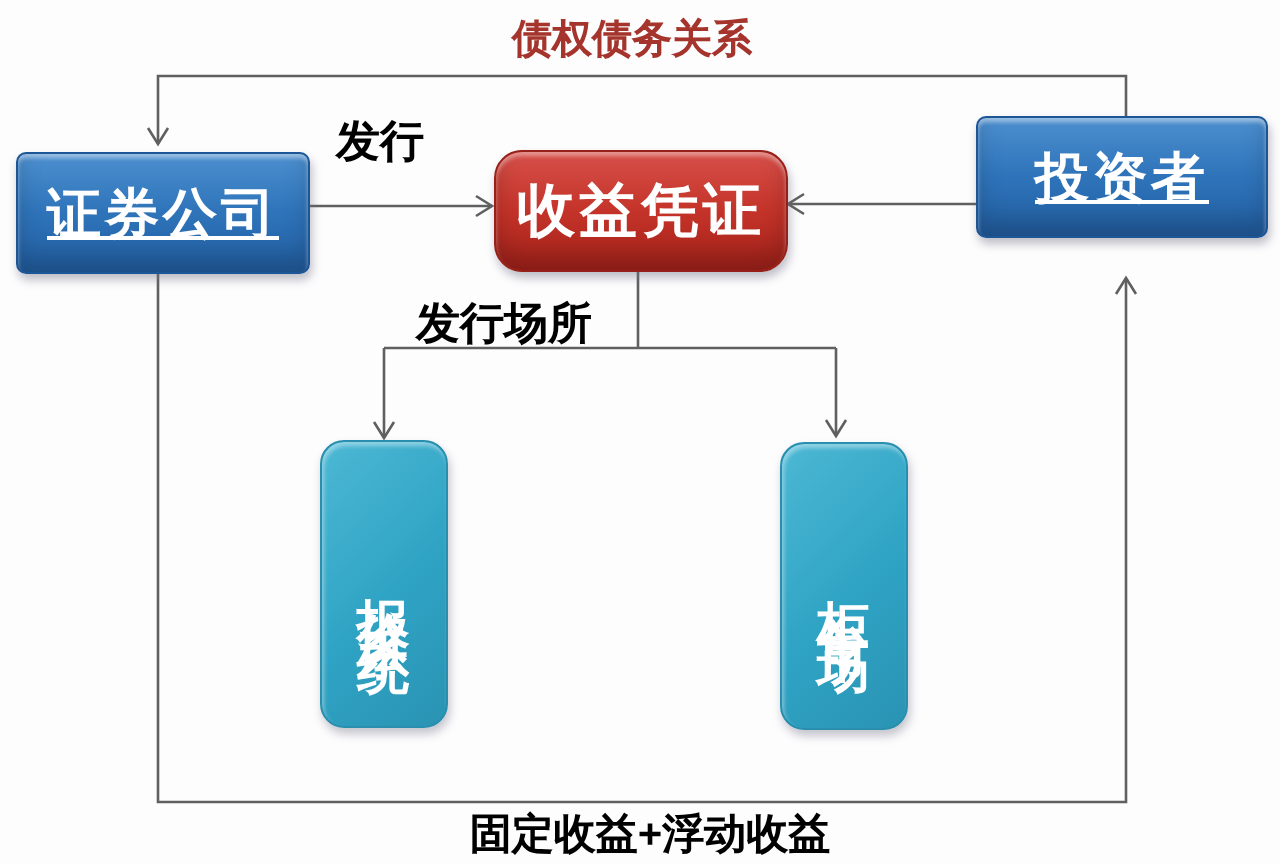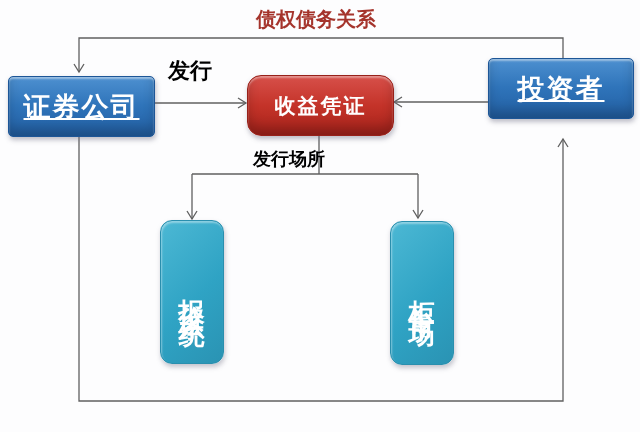--- a/index.html
+++ b/index.html
@@ -16,21 +16,21 @@
   .node-blue{
     background:linear-gradient(180deg,#4d90d0 0%,#2f74ba 48%,#225fa3 100%);
     border:1px solid #1d5697;border-radius:5px;
     box-shadow:inset 0 2px 2px rgba(255,255,255,.45), inset 0 -8px 12px rgba(0,0,0,.18), 1px 3px 5px rgba(110,110,130,.45);
     font-size:27px;letter-spacing:2px;text-decoration:underline;
   }
   .node-red{
     background:linear-gradient(180deg,#d7504a 0%,#c43329 50%,#a8231b 100%);
     border:1px solid #97211a;border-radius:14px;
     box-shadow:inset 0 2px 2px rgba(255,255,255,.4), inset 0 -8px 12px rgba(0,0,0,.2), 1px 3px 5px rgba(110,110,130,.45);
-    font-size:21px;letter-spacing:2px;
+    font-size:29px;letter-spacing:2px;
   }
   .node-teal{
     background:linear-gradient(135deg,#4cb8d4 0%,#2fa3c4 55%,#2a93b3 100%);
     border:1px solid #2a8fae;border-radius:12px;
     box-shadow:inset 1px 2px 2px rgba(255,255,255,.4), 1px 3px 5px rgba(110,110,130,.4);
     font-size:26px;
     writing-mode:vertical-rl;text-orientation:upright;
     letter-spacing:7px;line-height:1;
   }
   .edge-label{
@@ -65,22 +65,23 @@
 
     <path d="M79,135 L79,401 L563,401 L563,139"></path>
     <path d="M558,147 L563,139 L568,147"></path>
   </svg>
 
   <div class="diagram-title" style="left:316px;top:6px;font-size:20px;color:#A5342C;">债权债务关系</div>
 
   <div class="edge-label" style="left:190px;top:56px;font-size:22px;">发行</div>
 
 
-  <div class="edge-label" style="left:252px;top:147px;font-size:18px;margin-left:37px;">发行场所</div>
+  <div class="edge-label" style="left:252px;top:147px;font-size:22px;">发行场所</div>
 
+  <div class="edge-label" style="left:325px;top:403px;font-size:21px;">固定收益+浮动收益</div>
 
   <div class="node node-blue" style="left:8px;top:76px;width:145px;height:59px;">证券公司</div>
 
   <div class="node node-red" style="left:247px;top:75px;width:145px;height:59px;">收益凭证</div>
 
   <div class="node node-blue" style="left:488px;top:58px;width:144px;height:59px;">投资者</div>
 
   <div class="node node-teal" style="left:160px;top:220px;width:62px;height:142px;">报价系统</div>
 
   <div class="node node-teal" style="left:390px;top:221px;width:62px;height:142px;">柜台市场</div>

